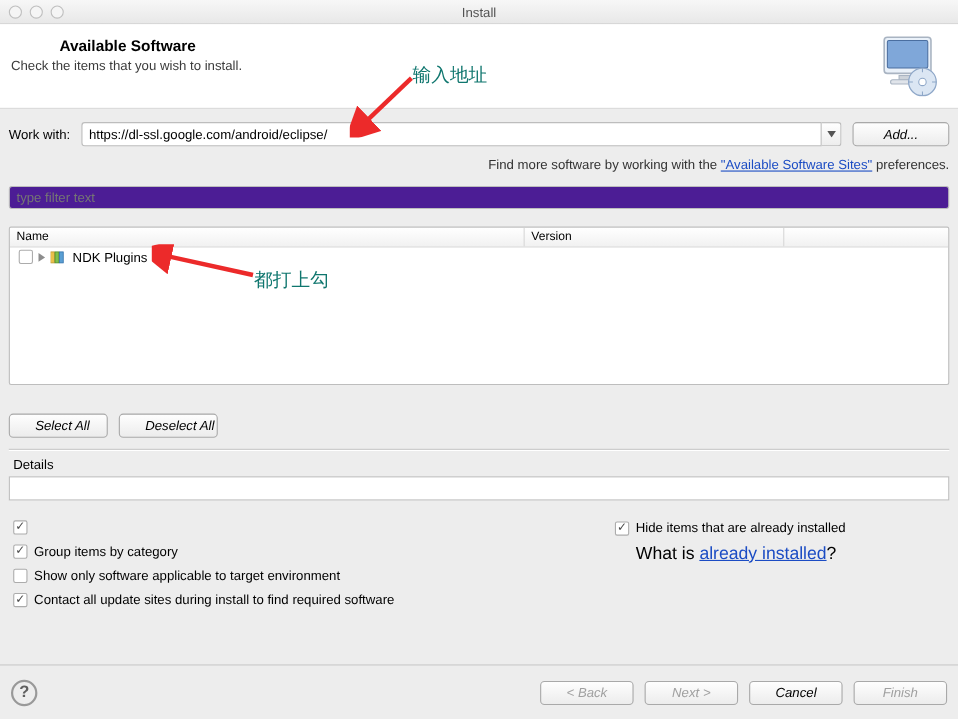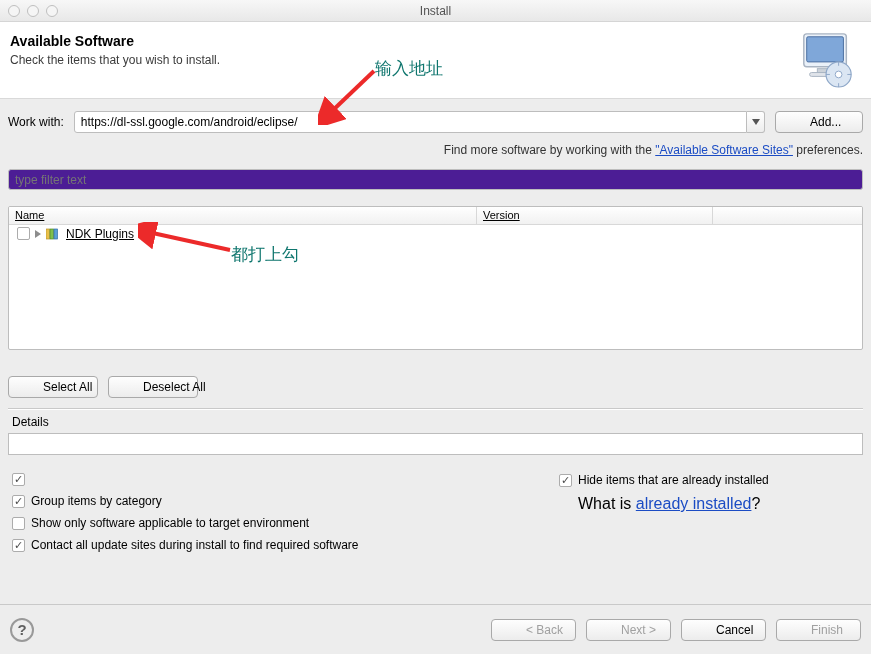--- a/index.html
+++ b/index.html
@@ -42,21 +42,21 @@
     .header-section {
       padding: 11px 16px 10px 10px;
       background: #fff;
       border-bottom: 1px solid #d9d9d9;
       display: flex;
       align-items: flex-start;
       position: relative;
       height: 77px;
     }
     .header-text { flex: 1; }
-    .header-title { font-size: 14px; font-weight: bold; margin-bottom: 4px; }
+    .header-title { font-size: 14px; font-weight: bold; margin-bottom: 4px; margin-left: 44px; }
     .header-subtitle { font-size: 12px; color: #3b3b3b; }
     .header-icon {
       position: absolute;
       right: 13px;
       top: 8px;
       width: 60px;
       height: 58px;
     }
     .monitor-svg { width: 58px; height: 58px; }
     .workwith-row {
@@ -85,28 +85,29 @@
       width: 18px; height: 22px;
       border: 1px solid #bdbdbd;
       border-left: none;
       border-radius: 0 3px 3px 0;
       background: linear-gradient(#fff, #ededed);
       display: flex; align-items: center; justify-content: center;
       cursor: pointer;
     }
     .mac-btn {
       height: 22px;
-      padding: 0 34px;
+      padding: 0 23px;
       border: 1px solid #a9a9a9;
       border-radius: 4px;
       background: linear-gradient(#fefefe, #ececec);
       font-size: 12px;
       font-family: inherit;
       cursor: pointer;
       white-space: nowrap;
+      font-style: italic;
     }
     .add-btn { width: 88px; }
     .findmore-row {
       text-align: right;
       padding: 10px 8px 10px 0;
       font-size: 12px;
       color: #333;
     }
     .link { color: #1b4cc4; text-decoration: underline; cursor: pointer; }
     .filter-input {
@@ -121,21 +122,20 @@
       color: #999;
       background: #4c1d95;
       font-family: inherit;
     }
     .tree-table {
       margin: 16px 8px;
       border: 1px solid #bdbdbd;
       background: #fff;
       border-radius: 2px;
       overflow: hidden;
-      text-decoration: underline;
     }
     .tree-header {
       display: flex;
       height: 18px;
       background: linear-gradient(#fff,#f1f1f1);
       border-bottom: 1px solid #d8d8d8;
       font-size: 11px;
     }
     .th-name { width: 468px; border-right: 1px solid #d8d8d8; padding: 2px 6px; }
     .th-version { width: 236px; border-right: 1px solid #d8d8d8; padding: 2px 6px; }

